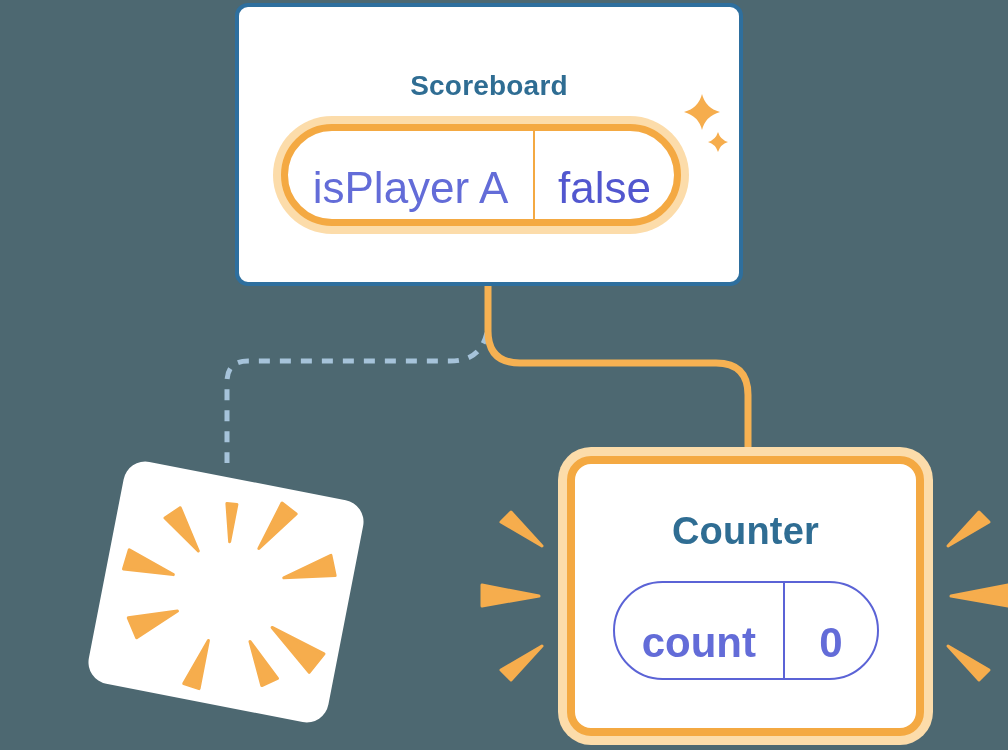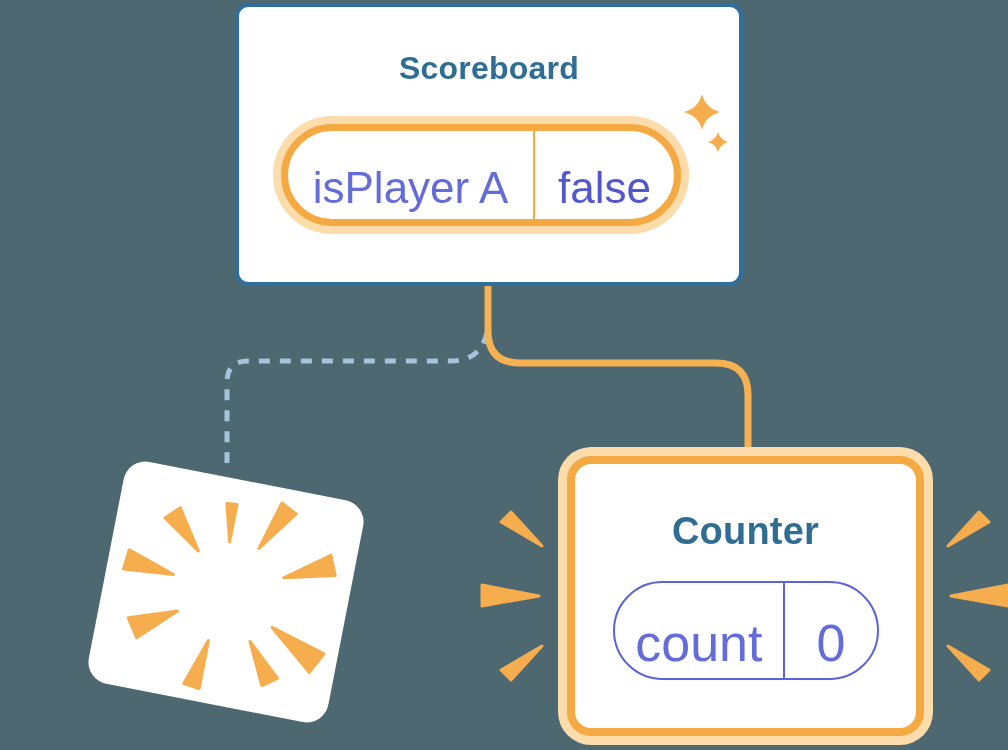--- a/index.html
+++ b/index.html
@@ -34,22 +34,22 @@
     font-weight:600;
     letter-spacing:0.2px;
   }
   
   .scoreboard{
     left:235px;top:3px;width:508px;height:283px;
     border:4px solid var(--card-border-blue);
     border-radius:13px;
   }
   .scoreboard .card-title{
-    margin-top:43px;
-    font-size:32px;
+    margin-top:63px;
+    font-size:28px;
   }
   .state-pill{
     position:absolute;
     background:#ffffff;
     display:flex;
     align-items:stretch;
   }
   .scoreboard .state-pill{
     left:42px;top:117px;width:400px;height:102px;
     border:7px solid var(--orange);
@@ -77,21 +77,21 @@
   }
   .counter .card-title{
     margin-top:46px;
     font-size:38px;
   }
   .counter .state-pill{
     left:38px;top:117px;width:266px;height:99px;
     border:2px solid var(--pill-purple);
     border-radius:50px;
   }
-  .counter .pill-cell{font-size:52px;}
+  .counter .pill-cell{font-size:42px;font-weight:bold;}
   .counter .pill-cell.label{width:64%;}
   .counter .pill-cell.value{flex:1;}
   
   .destroyed-card{
     position:absolute;
     left:104px;top:479px;width:244px;height:226px;
     background:#ffffff;
     border-radius:22px;
     transform:rotate(11deg);
   }

